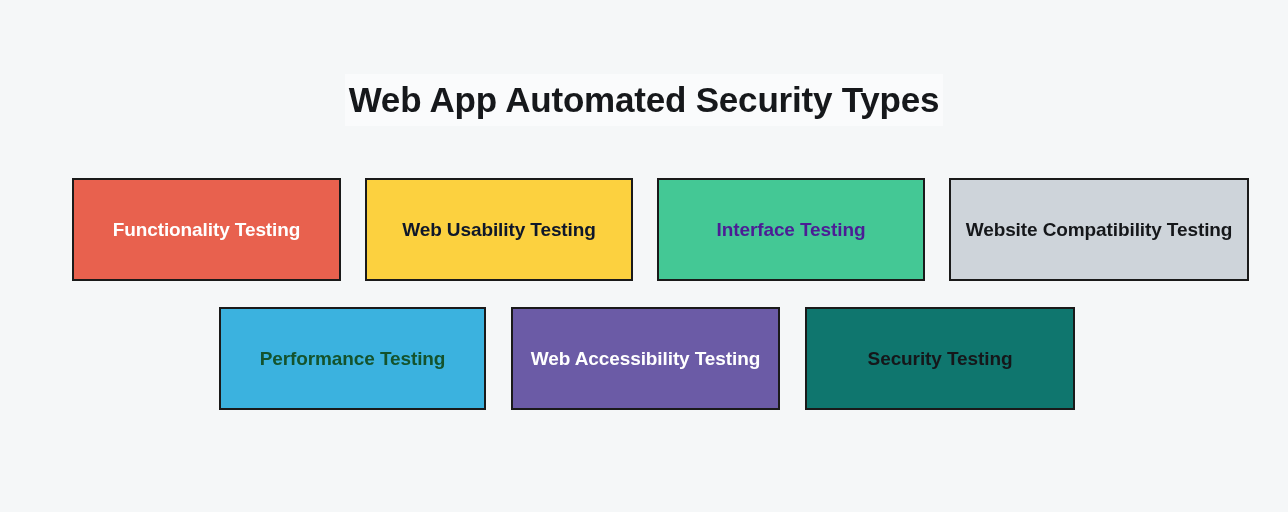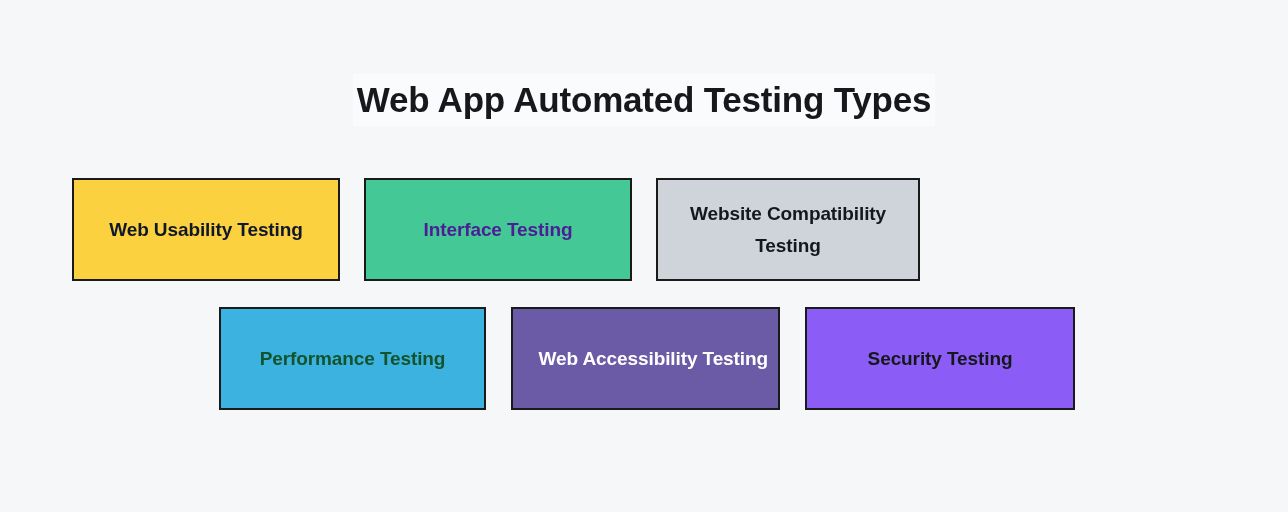--- a/index.html
+++ b/index.html
@@ -72,49 +72,52 @@
     font-weight: bold;
     line-height: 32px;
     letter-spacing: -0.1px;
     display: block;
   }
 
   
   .w-269 { width: 269px; }
   .w-268 { width: 268px; }
   .w-270 { width: 270px; }
-  .w-271 { width: 264px; }
+  .w-271 { width: 300px; }
   .w-267 { width: 267px; }
 </style>
 </head>
 <body style="background: rgb(245, 247, 248);">
 
 <div id="infographic" style="background: rgb(245, 247, 248);">
 
   <div id="title-wrap">
-    <span id="page-title" style="color: rgb(22, 24, 27);">Web App Automated Testing Types</span>
+    <span id="page-title" style="color: rgb(22, 24, 27);">Web App Automated Security Types</span>
   </div>
 
   <div class="row" id="row-1">
+    <div class="card w-269" style="background: rgb(232, 97, 78); color: rgb(255, 255, 255); border-color: rgb(26, 26, 26);">
+      <span class="card-label">Functionality Testing</span>
+    </div>
     <div class="card w-268" style="background: rgb(252, 209, 63); color: #0f172a; border-color: rgb(26, 26, 26);">
       <span class="card-label">Web Usability Testing</span>
     </div>
     <div class="card w-268" style="background: rgb(68, 200, 149); color: #4c1d95; border-color: rgb(26, 26, 26);">
       <span class="card-label">Interface Testing</span>
     </div>
     <div class="card w-271" style="background: rgb(206, 212, 218); color: rgb(21, 23, 26); border-color: rgb(26, 26, 26);">
       <span class="card-label">Website Compatibility Testing</span>
     </div>
   </div>
 
   <div class="row" id="row-2">
     <div class="card w-267" style="background: rgb(59, 178, 223); color: #14532d; border-color: rgb(26, 26, 26);">
       <span class="card-label">Performance Testing</span>
     </div>
-    <div class="card w-269" style="background: rgb(107, 91, 166); color: rgb(255, 255, 255); border-color: rgb(26, 26, 26); justify-content: flex-end;">
+    <div class="card w-269" style="background: rgb(107, 91, 166); color: rgb(255, 255, 255); border-color: rgb(26, 26, 26);">
       <span class="card-label">Web Accessibility Testing</span>
     </div>
-    <div class="card w-270" style="background: #8b5cf6; color: rgb(21, 23, 26); border-color: rgb(26, 26, 26);">
+    <div class="card w-270" style="background: #0f766e; color: rgb(21, 23, 26); border-color: rgb(26, 26, 26);">
       <span class="card-label">Security Testing</span>
     </div>
   </div>
 
 </div>
 
 </body></html>

